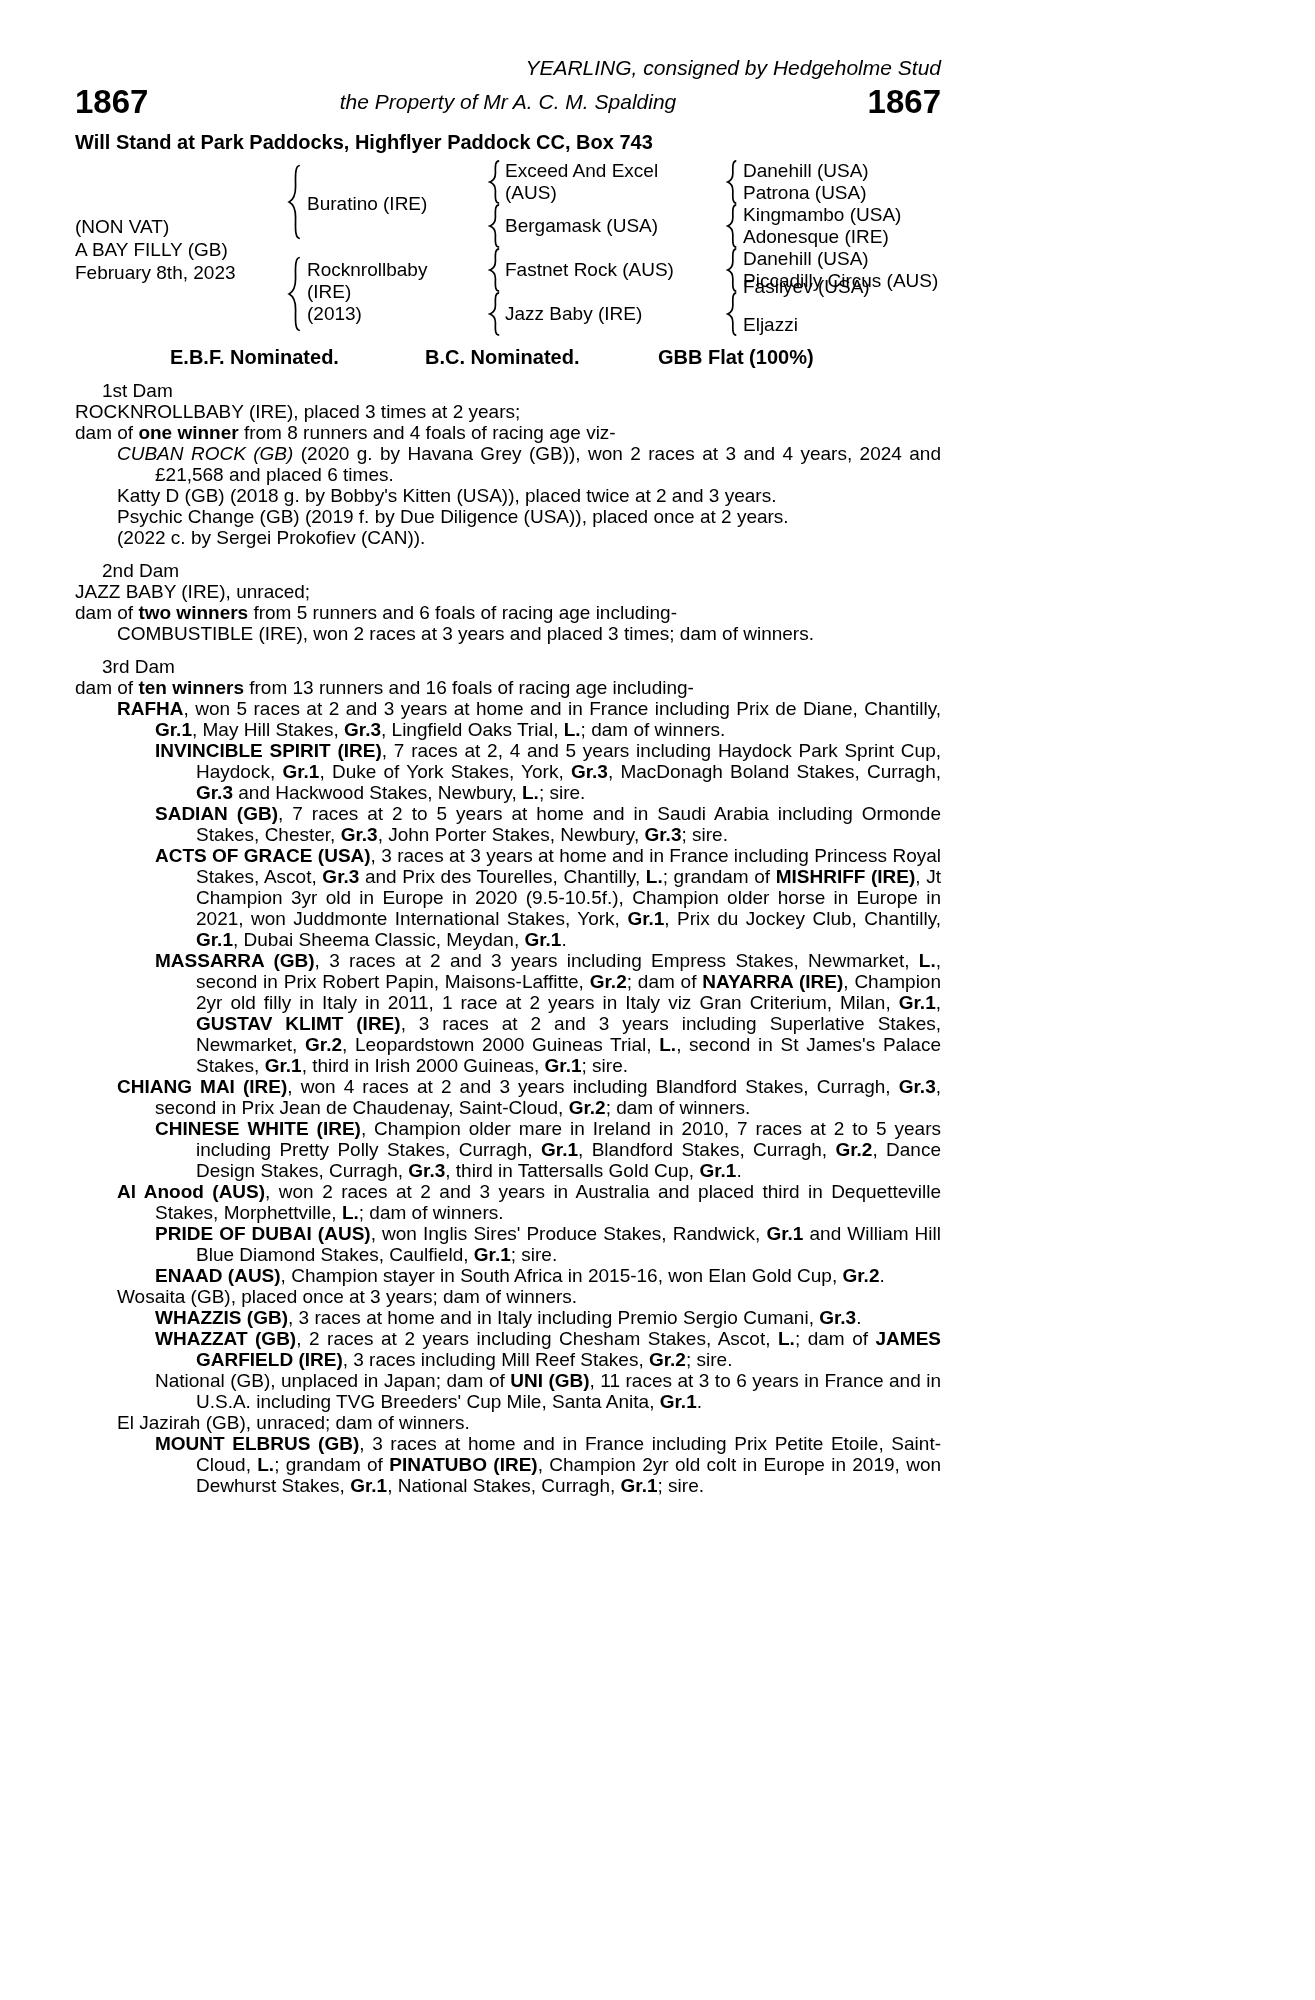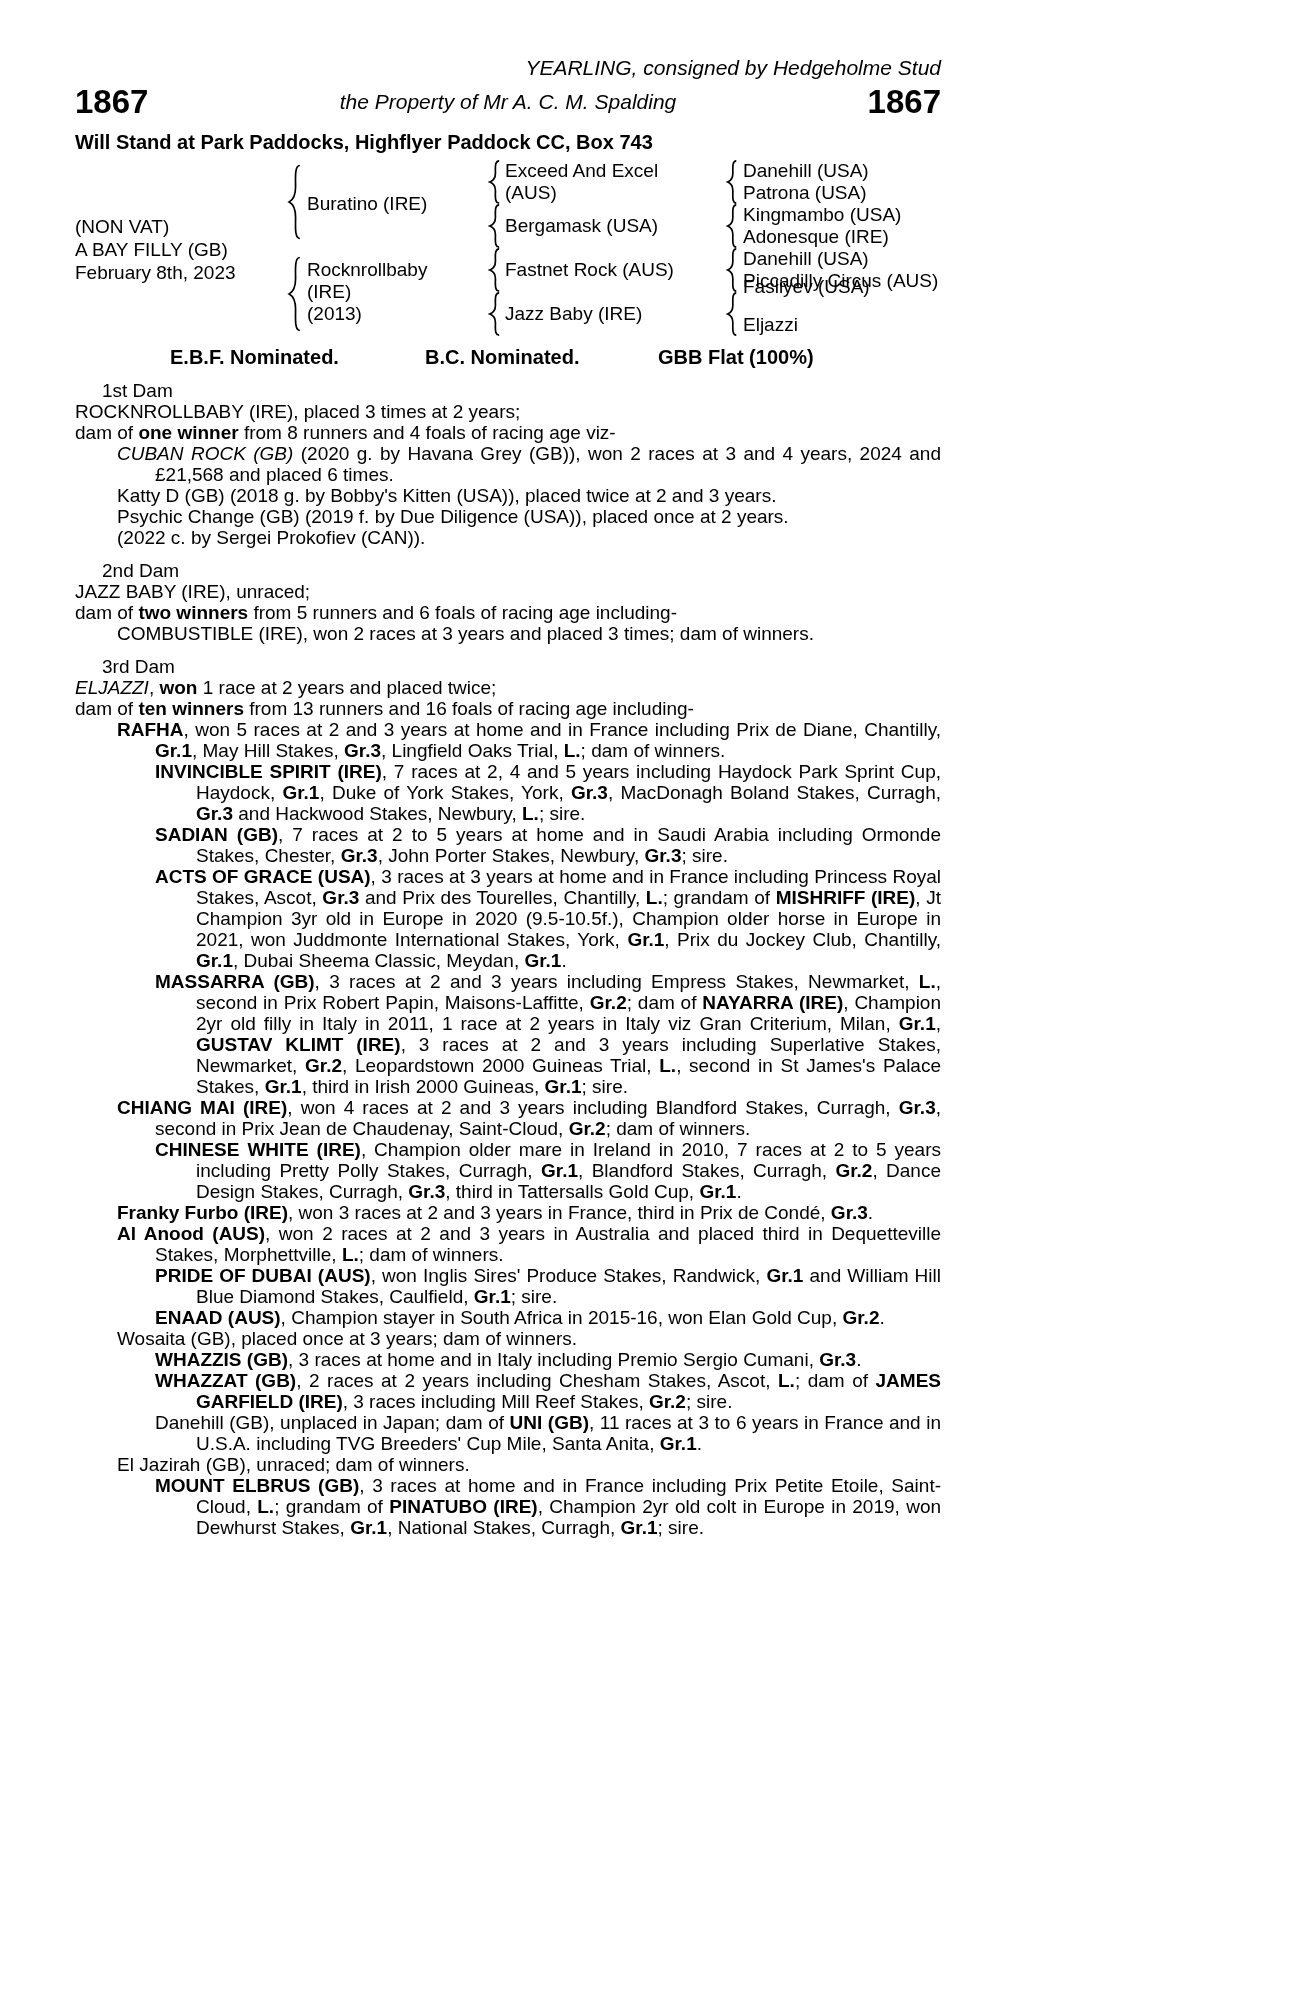--- a/index.html
+++ b/index.html
@@ -122,36 +122,34 @@
           <p class="para" style="padding-left: 80px; text-indent: -38px;"><span>(2022 c. by Sergei Prokofiev (CAN)).</span></p>
         </section>
         <section class="section">
           <div class="section-heading">2nd Dam</div>
           <p class="para" style="padding-left: 0px; text-indent: 0px;"><span>JAZZ BABY (IRE), unraced;</span></p>
           <p class="para" style="padding-left: 0px; text-indent: 0px;"><span>dam of </span><span style="font-weight: bold;">two winners</span><span> from 5 runners and 6 foals of racing age including-</span></p>
           <p class="para" style="padding-left: 80px; text-indent: -38px;"><span style="">COMBUSTIBLE (IRE)</span><span>, won 2 races at 3 years and placed 3 times; dam of winners.</span></p>
         </section>
         <section class="section">
           <div class="section-heading">3rd Dam</div>
-          <p class="para" style="padding-left: 0px; text-indent: 0px;"><span style="font-style: italic;">ELJAZZI</span><span>, </span><span style="font-weight: bold;">won</span><span> 1 race at 2 years and placed twice;</span></p>
           <p class="para" style="padding-left: 0px; text-indent: 0px;"><span>dam of </span><span style="font-weight: bold;">ten winners</span><span> from 13 runners and 16 foals of racing age including-</span></p>
           <p class="para" style="padding-left: 80px; text-indent: -38px;"><span style="font-weight: bold;">RAFHA</span><span>, won 5 races at 2 and 3 years at home and in France including Prix de Diane, Chantilly, </span><span style="font-weight: bold;">Gr.1</span><span>, May Hill Stakes, </span><span style="font-weight: bold;">Gr.3</span><span>, Lingfield Oaks Trial, </span><span style="font-weight: bold;">L.</span><span>; dam of winners.</span></p>
           <p class="para" style="padding-left: 121px; text-indent: -41px;"><span style="font-weight: bold;">INVINCIBLE SPIRIT (IRE)</span><span>, 7 races at 2, 4 and 5 years including Haydock Park Sprint Cup, Haydock, </span><span style="font-weight: bold;">Gr.1</span><span>, Duke of York Stakes, York, </span><span style="font-weight: bold;">Gr.3</span><span>, MacDonagh Boland Stakes, Curragh, </span><span style="font-weight: bold;">Gr.3</span><span> and Hackwood Stakes, Newbury, </span><span style="font-weight: bold;">L.</span><span>; sire.</span></p>
           <p class="para" style="padding-left: 121px; text-indent: -41px;"><span style="font-weight: bold;">SADIAN (GB)</span><span>, 7 races at 2 to 5 years at home and in Saudi Arabia including Ormonde Stakes, Chester, </span><span style="font-weight: bold;">Gr.3</span><span>, John Porter Stakes, Newbury, </span><span style="font-weight: bold;">Gr.3</span><span>; sire.</span></p>
           <p class="para" style="padding-left: 121px; text-indent: -41px;"><span style="font-weight: bold;">ACTS OF GRACE (USA)</span><span>, 3 races at 3 years at home and in France including Princess Royal Stakes, Ascot, </span><span style="font-weight: bold;">Gr.3</span><span> and Prix des Tourelles, Chantilly, </span><span style="font-weight: bold;">L.</span><span>; grandam of </span><span style="font-weight: bold;">MISHRIFF (IRE)</span><span>, Jt Champion 3yr old in Europe in 2020 (9.5-10.5f.), Champion older horse in Europe in 2021, won Juddmonte International Stakes, York, </span><span style="font-weight: bold;">Gr.1</span><span>, Prix du Jockey Club, Chantilly, </span><span style="font-weight: bold;">Gr.1</span><span>, Dubai Sheema Classic, Meydan, </span><span style="font-weight: bold;">Gr.1</span><span>.</span></p>
           <p class="para" style="padding-left: 121px; text-indent: -41px;"><span style="font-weight: bold;">MASSARRA (GB)</span><span>, 3 races at 2 and 3 years including Empress Stakes, Newmarket, </span><span style="font-weight: bold;">L.</span><span>, second in Prix Robert Papin, Maisons-Laffitte, </span><span style="font-weight: bold;">Gr.2</span><span>; dam of </span><span style="font-weight: bold;">NAYARRA (IRE)</span><span>, Champion 2yr old filly in Italy in 2011, 1 race at 2 years in Italy viz Gran Criterium, Milan, </span><span style="font-weight: bold;">Gr.1</span><span>, </span><span style="font-weight: bold;">GUSTAV KLIMT (IRE)</span><span>, 3 races at 2 and 3 years including Superlative Stakes, Newmarket, </span><span style="font-weight: bold;">Gr.2</span><span>, Leopardstown 2000 Guineas Trial, </span><span style="font-weight: bold;">L.</span><span>, second in St James's Palace Stakes, </span><span style="font-weight: bold;">Gr.1</span><span>, third in Irish 2000 Guineas, </span><span style="font-weight: bold;">Gr.1</span><span>; sire.</span></p>
           <p class="para" style="padding-left: 80px; text-indent: -38px;"><span style="font-weight: bold;">CHIANG MAI (IRE)</span><span>, won 4 races at 2 and 3 years including Blandford Stakes, Curragh, </span><span style="font-weight: bold;">Gr.3</span><span>, second in Prix Jean de Chaudenay, Saint-Cloud, </span><span style="font-weight: bold;">Gr.2</span><span>; dam of winners.</span></p>
           <p class="para" style="padding-left: 121px; text-indent: -41px;"><span style="font-weight: bold;">CHINESE WHITE (IRE)</span><span>, Champion older mare in Ireland in 2010, 7 races at 2 to 5 years including Pretty Polly Stakes, Curragh, </span><span style="font-weight: bold;">Gr.1</span><span>, Blandford Stakes, Curragh, </span><span style="font-weight: bold;">Gr.2</span><span>, Dance Design Stakes, Curragh, </span><span style="font-weight: bold;">Gr.3</span><span>, third in Tattersalls Gold Cup, </span><span style="font-weight: bold;">Gr.1</span><span>.</span></p>
-          <p class="para" style="padding-left: 80px; text-indent: -38px;"><span style="font-weight: bold;">Franky Furbo (IRE)</span><span>, won 3 races at 2 and 3 years in France, third in Prix de Condé, </span><span style="font-weight: bold;">Gr.3</span><span>.</span></p>
           <p class="para" style="padding-left: 80px; text-indent: -38px;"><span style="font-weight: bold;">Al Anood (AUS)</span><span>, won 2 races at 2 and 3 years in Australia and placed third in Dequetteville Stakes, Morphettville, </span><span style="font-weight: bold;">L.</span><span>; dam of winners.</span></p>
           <p class="para" style="padding-left: 121px; text-indent: -41px;"><span style="font-weight: bold;">PRIDE OF DUBAI (AUS)</span><span>, won Inglis Sires' Produce Stakes, Randwick, </span><span style="font-weight: bold;">Gr.1</span><span> and William Hill Blue Diamond Stakes, Caulfield, </span><span style="font-weight: bold;">Gr.1</span><span>; sire.</span></p>
           <p class="para" style="padding-left: 121px; text-indent: -41px;"><span style="font-weight: bold;">ENAAD (AUS)</span><span>, Champion stayer in South Africa in 2015-16, won Elan Gold Cup, </span><span style="font-weight: bold;">Gr.2</span><span>.</span></p>
           <p class="para" style="padding-left: 80px; text-indent: -38px;"><span>Wosaita (GB), placed once at 3 years; dam of winners.</span></p>
           <p class="para" style="padding-left: 121px; text-indent: -41px;"><span style="font-weight: bold;">WHAZZIS (GB)</span><span>, 3 races at home and in Italy including Premio Sergio Cumani, </span><span style="font-weight: bold;">Gr.3</span><span>.</span></p>
           <p class="para" style="padding-left: 121px; text-indent: -41px;"><span style="font-weight: bold;">WHAZZAT (GB)</span><span>, 2 races at 2 years including Chesham Stakes, Ascot, </span><span style="font-weight: bold;">L.</span><span>; dam of </span><span style="font-weight: bold;">JAMES GARFIELD (IRE)</span><span>, 3 races including Mill Reef Stakes, </span><span style="font-weight: bold;">Gr.2</span><span>; sire.</span></p>
-          <p class="para" style="padding-left: 121px; text-indent: -41px;"><span>Danehill (GB), unplaced in Japan; dam of </span><span style="font-weight: bold;">UNI (GB)</span><span>, 11 races at 3 to 6 years in France and in U.S.A. including TVG Breeders' Cup Mile, Santa Anita, </span><span style="font-weight: bold;">Gr.1</span><span>.</span></p>
+          <p class="para" style="padding-left: 121px; text-indent: -41px;"><span>National (GB), unplaced in Japan; dam of </span><span style="font-weight: bold;">UNI (GB)</span><span>, 11 races at 3 to 6 years in France and in U.S.A. including TVG Breeders' Cup Mile, Santa Anita, </span><span style="font-weight: bold;">Gr.1</span><span>.</span></p>
           <p class="para" style="padding-left: 80px; text-indent: -38px;"><span>El Jazirah (GB), unraced; dam of winners.</span></p>
           <p class="para" style="padding-left: 121px; text-indent: -41px;"><span style="font-weight: bold;">MOUNT ELBRUS (GB)</span><span>, 3 races at home and in France including Prix Petite Etoile, Saint-Cloud, </span><span style="font-weight: bold;">L.</span><span>; grandam of </span><span style="font-weight: bold;">PINATUBO (IRE)</span><span>, Champion 2yr old colt in Europe in 2019, won Dewhurst Stakes, </span><span style="font-weight: bold;">Gr.1</span><span>, National Stakes, Curragh, </span><span style="font-weight: bold;">Gr.1</span><span>; sire.</span></p>
         </section>
       </div>
 
   </div>
 </div>
 
 </body></html>

